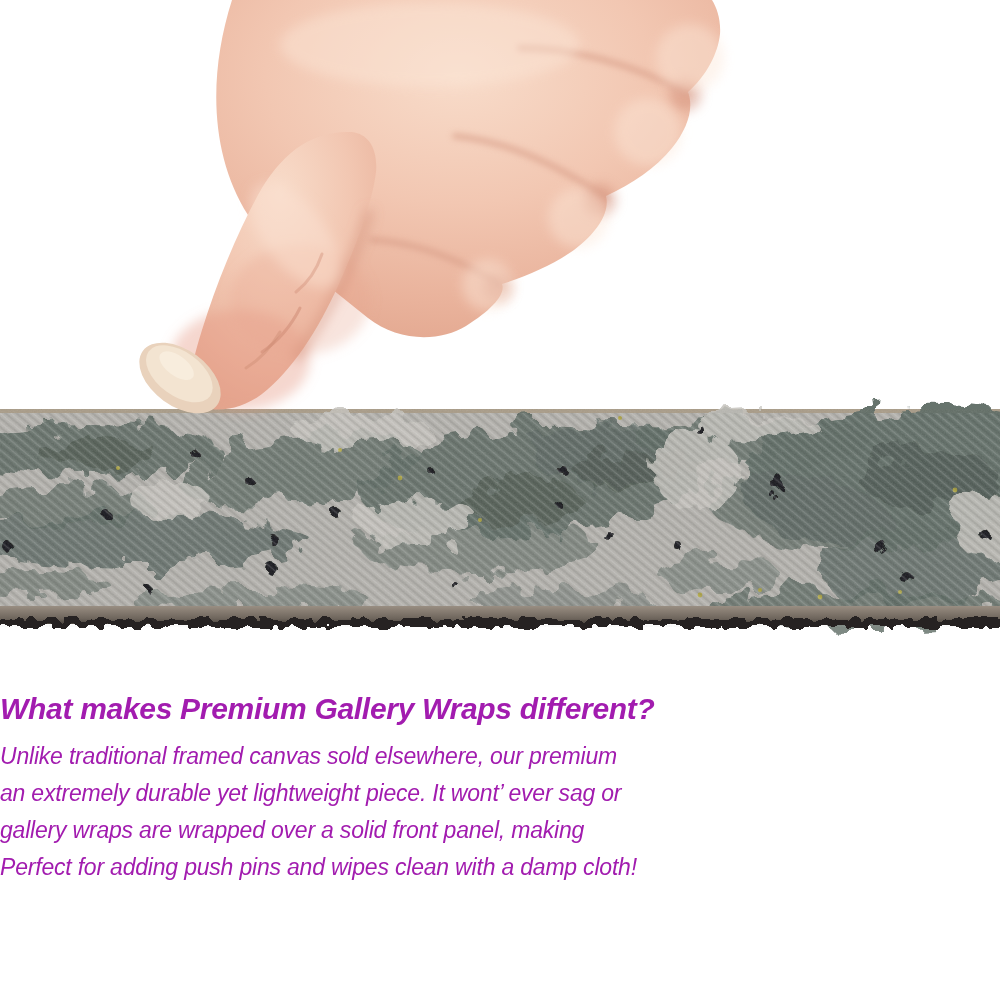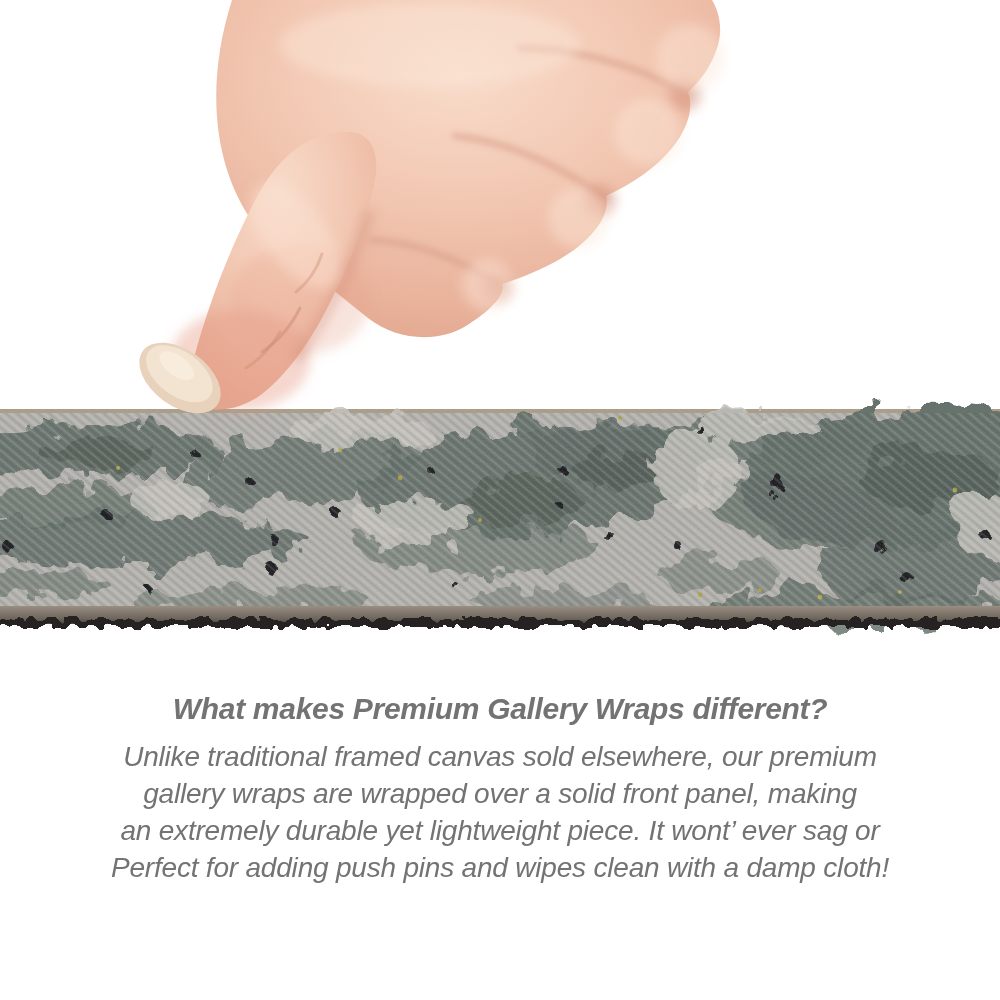--- a/index.html
+++ b/index.html
@@ -8,32 +8,31 @@
     background:#ffffff;
     font-family:"Liberation Sans","DejaVu Sans",sans-serif;
     overflow:hidden;
   }
   .page{width:1000px;height:1000px;position:relative;background:#fff;}
   .photo-wrap{position:absolute;top:0;left:0;width:1000px;height:648px;}
   .photo-wrap svg{display:block;}
   .text-block{
     position:absolute;
     top:692px;left:0;width:1000px;
-    text-align:center;
     font-style:italic;
-    color:#737373;
+    color:#a21caf;
   }
   .heading{
     font-size:30px;
     font-weight:600;
     letter-spacing:-0.3px;
     margin:0 0 12px 0;
   }
   .body-line{
-    font-size:28px;
+    font-size:23px;
     font-weight:500;
     line-height:37px;
     letter-spacing:-0.2px;
   }
 </style>
 </head>
 <body>
 
 <div class="page">
 
@@ -230,19 +229,19 @@
           <ellipse cx="170" cy="370" rx="20" ry="10" fill="#f9efe0" opacity="0.8"></ellipse>
         </g>
       </g>
     </svg>
   </div>
 
   <div class="text-block">
     <h2 class="heading">What makes Premium Gallery Wraps different?</h2>
     <div>
       <div class="body-line">Unlike traditional framed canvas sold elsewhere, our premium</div>
+      <div class="body-line">an extremely durable yet lightweight piece. It wont’ ever sag or</div>
       <div class="body-line">gallery wraps are wrapped over a solid front panel, making</div>
-      <div class="body-line">an extremely durable yet lightweight piece. It wont’ ever sag or</div>
       <div class="body-line">Perfect for adding push pins and wipes clean with a damp cloth!</div>
     </div>
   </div>
 
 </div>
 
 </body></html>

